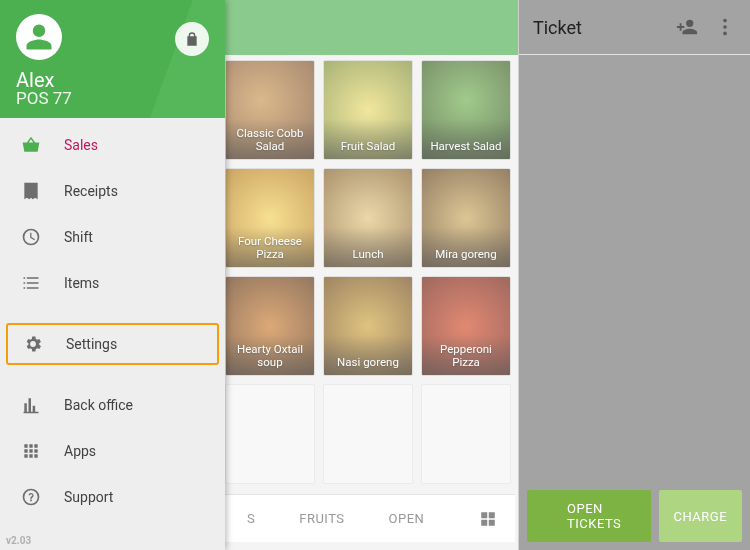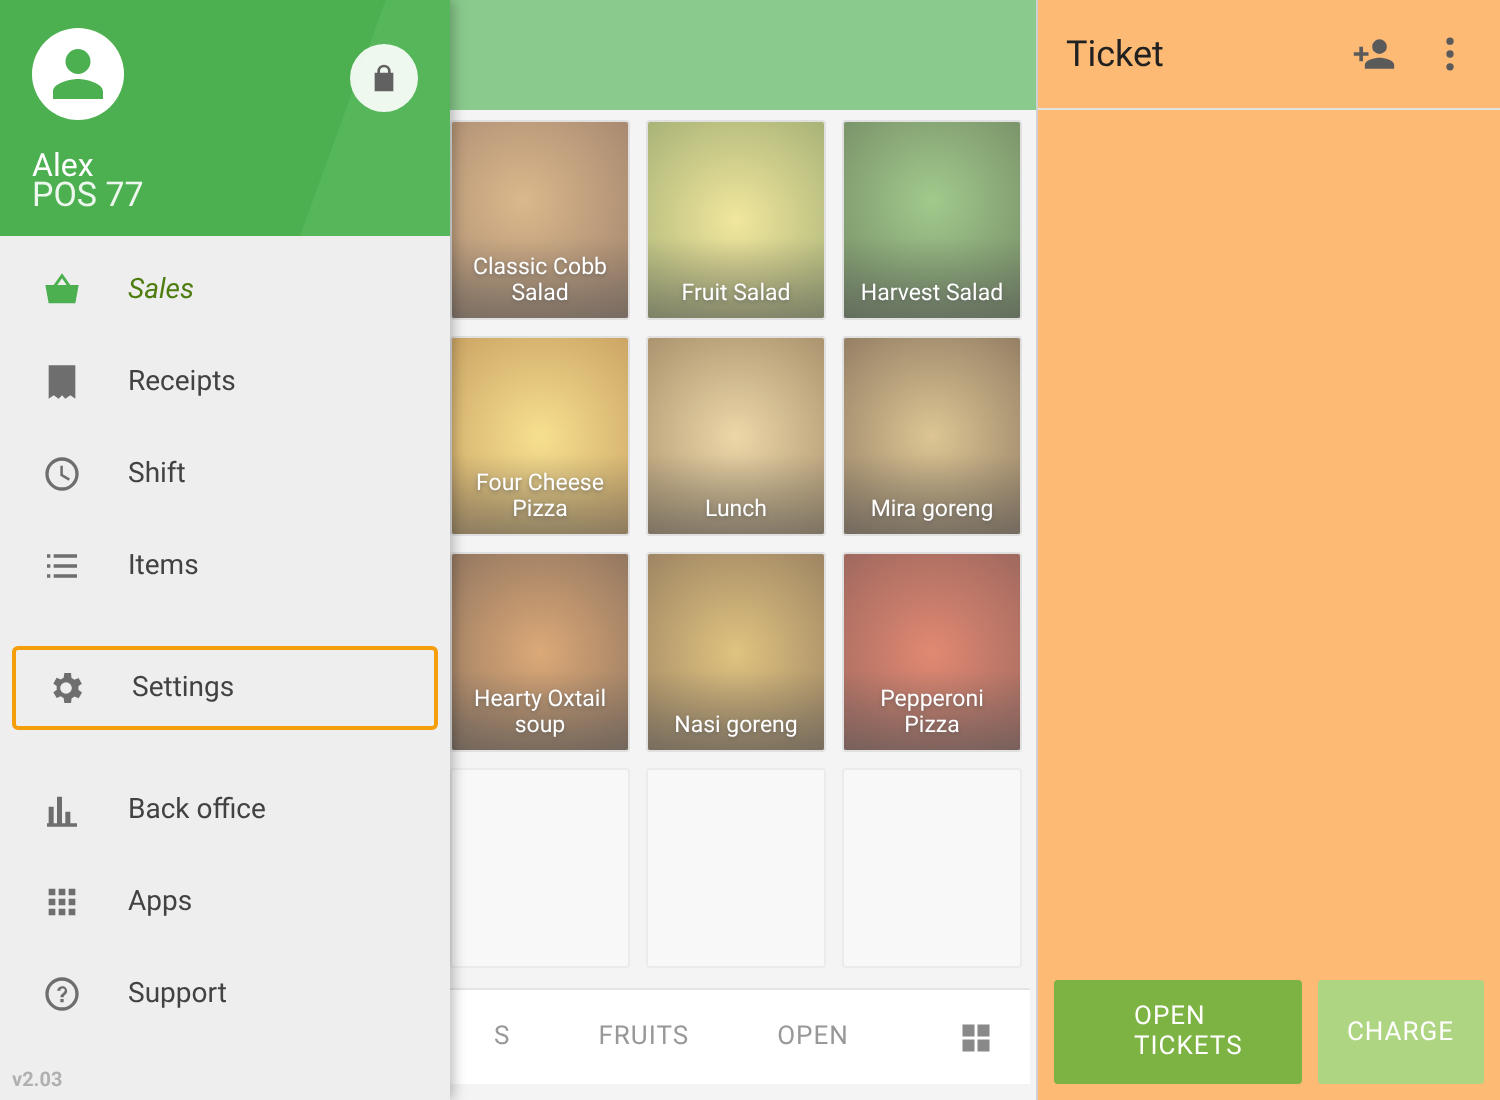--- a/index.html
+++ b/index.html
@@ -16,46 +16,46 @@
   .card .shade { position: absolute; bottom: 0; left: 0; right: 0; height: 40px; background: linear-gradient(to top, rgba(0,0,0,.55), rgba(0,0,0,0)); }
   .card .cap { position: absolute; bottom: 6px; left: 4px; right: 4px; color: #fff; font-size: 11.5px; line-height: 13px; text-align: center; text-shadow: 0 1px 2px rgba(0,0,0,.6); }
   .placeholder { background: #f5f5f5; border: 1px solid #e0e0e0; }
 
   .catbar { position: absolute; left: 225px; right: 235px; bottom: 8px; height: 48px; background: #fff; border-top: 1px solid #d6d6d6; display: flex; align-items: center; }
   .catbar .tab { flex: 0 0 auto; padding: 0 22px; color: #616161; font-size: 13px; letter-spacing: .5px; }
   .catbar .gridicon { margin-left: auto; margin-right: 18px; width: 18px; height: 18px; }
   .catbar .gridicon svg { fill: #4a4a4a; }
 
   
-  .ticket { position: absolute; top: 0; right: 0; width: 232px; height: 550px; background: #fdba74; border-left: 1px solid #d0d0d0; }
+  .ticket { position: absolute; top: 0; right: 0; width: 232px; height: 550px; background: #a3a3a3; border-left: 1px solid #d0d0d0; }
   .ticket-head { height: 55px; border-bottom: 1px solid #e2e2e2; display: flex; align-items: center; padding: 0 14px; }
   .ticket-head .title { font-size: 18px; color: #212121; }
   .ticket-head .spacer { flex: 1; }
   .ticket-head .icn { width: 22px; height: 22px; margin-left: 16px; }
   .ticket-head .icn svg { fill: #5a5a5a; }
   .ticket-foot { position: absolute; bottom: 8px; left: 8px; right: 8px; height: 52px; display: flex; gap: 8px; }
   .ticket-foot .btn { flex: 1; display: flex; align-items: center; justify-content: center; font-size: 13px; letter-spacing: .5px; color: #fff; border-radius: 2px; }
   .btn-open { background: #7cb342; padding-left: 40px; }
   .btn-charge { background: #aed581; color: #f1f8e9; }
 
   
   .drawer { position: absolute; top: 0; left: 0; width: 225px; height: 550px; background: #eeeeee; box-shadow: 2px 0 6px rgba(0,0,0,.25); z-index: 10; }
   .drawer-head { height: 118px; background: linear-gradient(110deg, #4caf50 0%, #4caf50 72%, #56b65a 72%, #56b65a 100%); position: relative; padding: 14px 16px; color: #fff; }
   .avatar { width: 46px; height: 46px; border-radius: 50%; background: #ffffff; display: flex; align-items: center; justify-content: center; }
   .avatar svg { fill: #4caf50; width: 30px; height: 30px; }
   .lockbtn { position: absolute; right: 16px; top: 22px; width: 34px; height: 34px; border-radius: 50%; background: rgba(255,255,255,.9); display: flex; align-items: center; justify-content: center; }
   .lockbtn svg { fill: #616161; width: 16px; height: 16px; }
-  .uname { position: absolute; left: 16px; bottom: 26px; font-size: 16px; }
+  .uname { position: absolute; left: 16px; bottom: 26px; font-size: 20px; }
   .upos  { position: absolute; left: 16px; bottom: 10px; font-size: 17px; opacity: .9; }
 
   .navlist { padding-top: 4px; }
   .navitem { height: 46px; display: flex; align-items: center; padding-left: 20px; font-size: 14px; color: #424242; position: relative; }
   .navitem .nicon { width: 22px; height: 22px; margin-right: 22px; display: flex; align-items: center; justify-content: center; }
   .navitem .nicon svg { width: 20px; height: 20px; fill: #6e6e6e; }
-  .navitem.active { color: #4d7c0f; font-style: italic; }
+  .navitem.active { color: #be185d; }
   .navitem.active .nicon svg { fill: #4caf50; }
   .navitem.highlight { border: 2px solid #f59e0b; border-radius: 3px; margin: 17px 6px; height: 42px; padding-left: 14px; }
   .ver { position: absolute; left: 6px; bottom: 4px; font-size: 10px; color: #b0b0b0; font-weight: bold; }
 
   
   .dim { position: absolute; top: 0; left: 0; width: 518px; height: 550px; background: rgba(255,255,255,.35); z-index: 5; pointer-events: none; }
 
   
   .g1{background:radial-gradient(circle at 40% 40%,#c8934f,#6a3d1c);}
   .g2{background:radial-gradient(circle at 50% 50%,#eada6a,#7a8a2e);}

